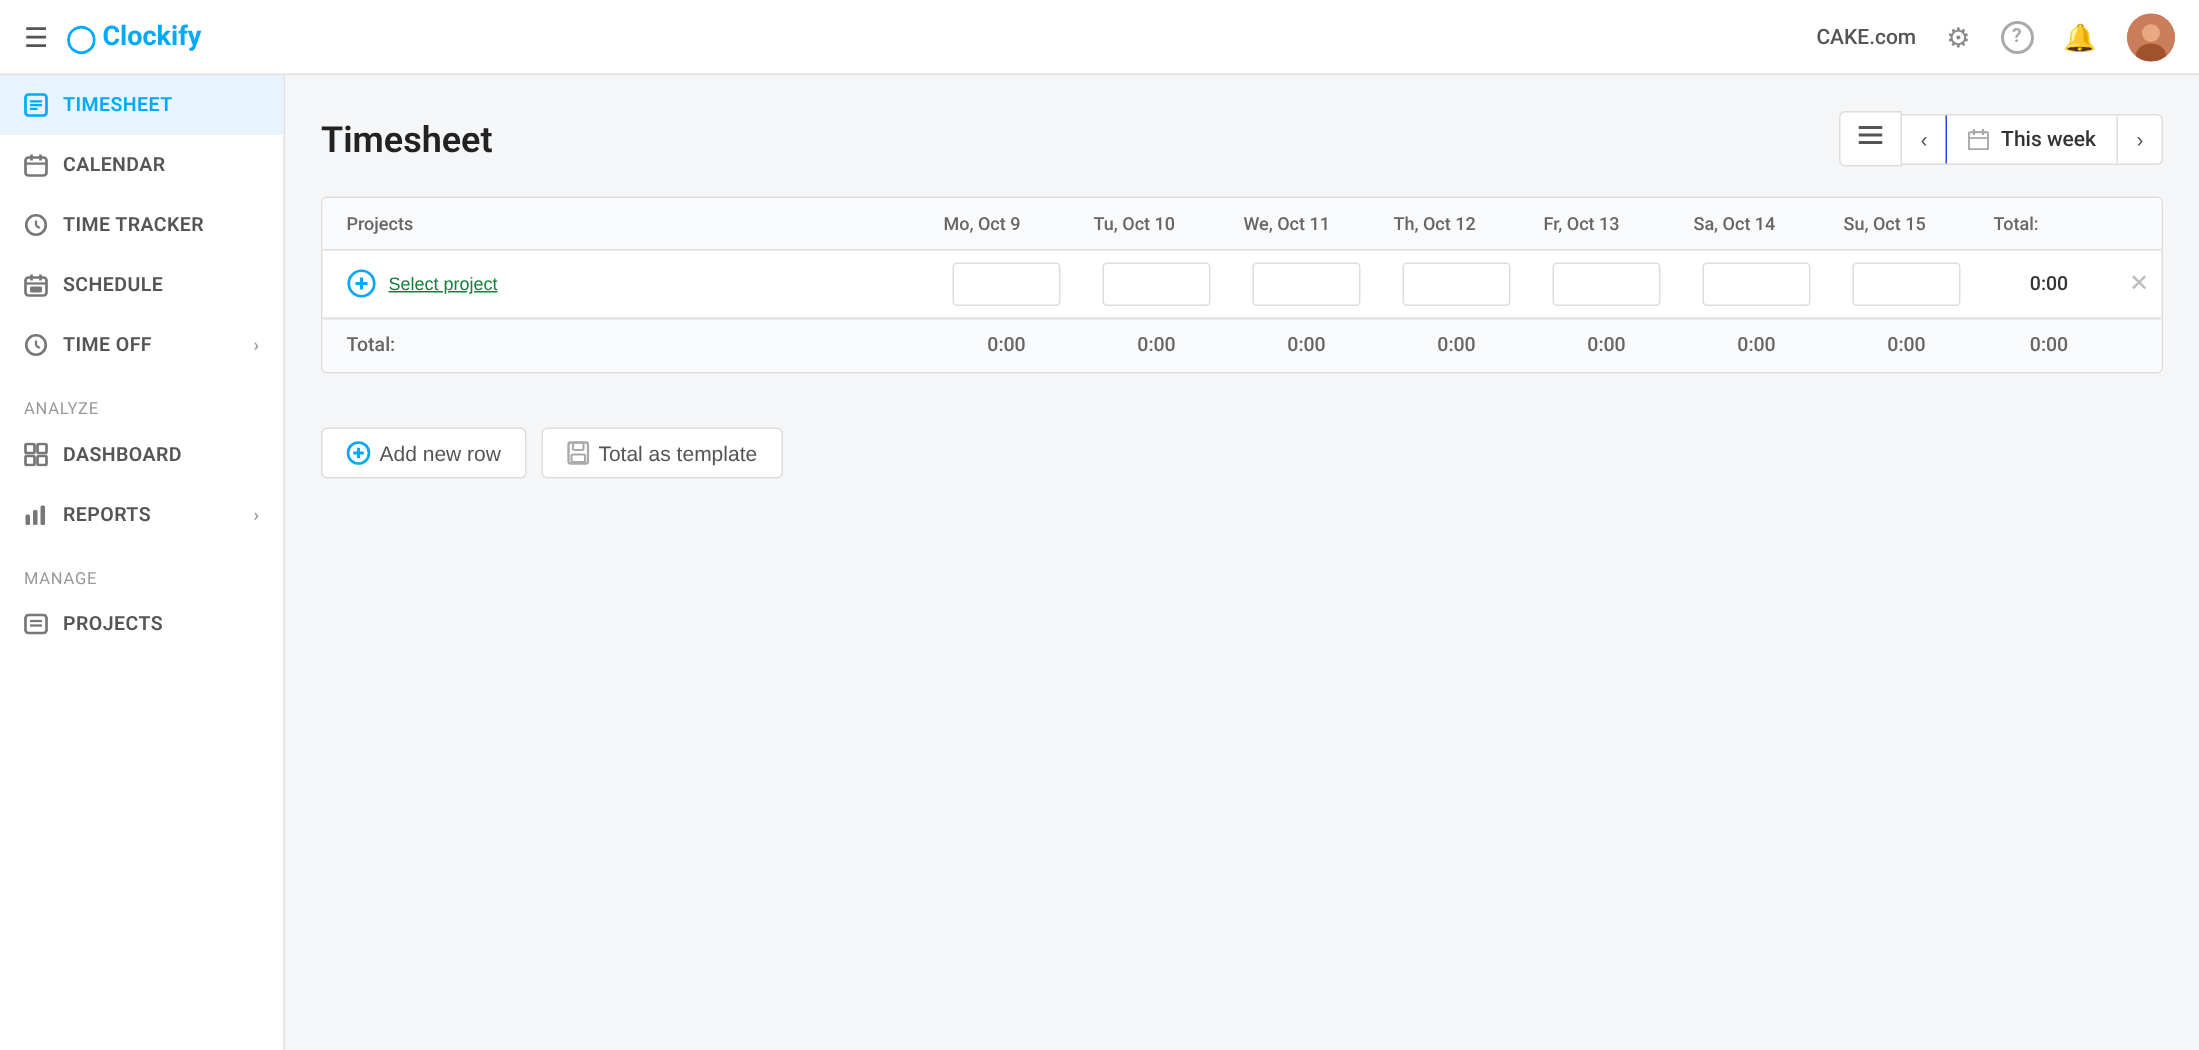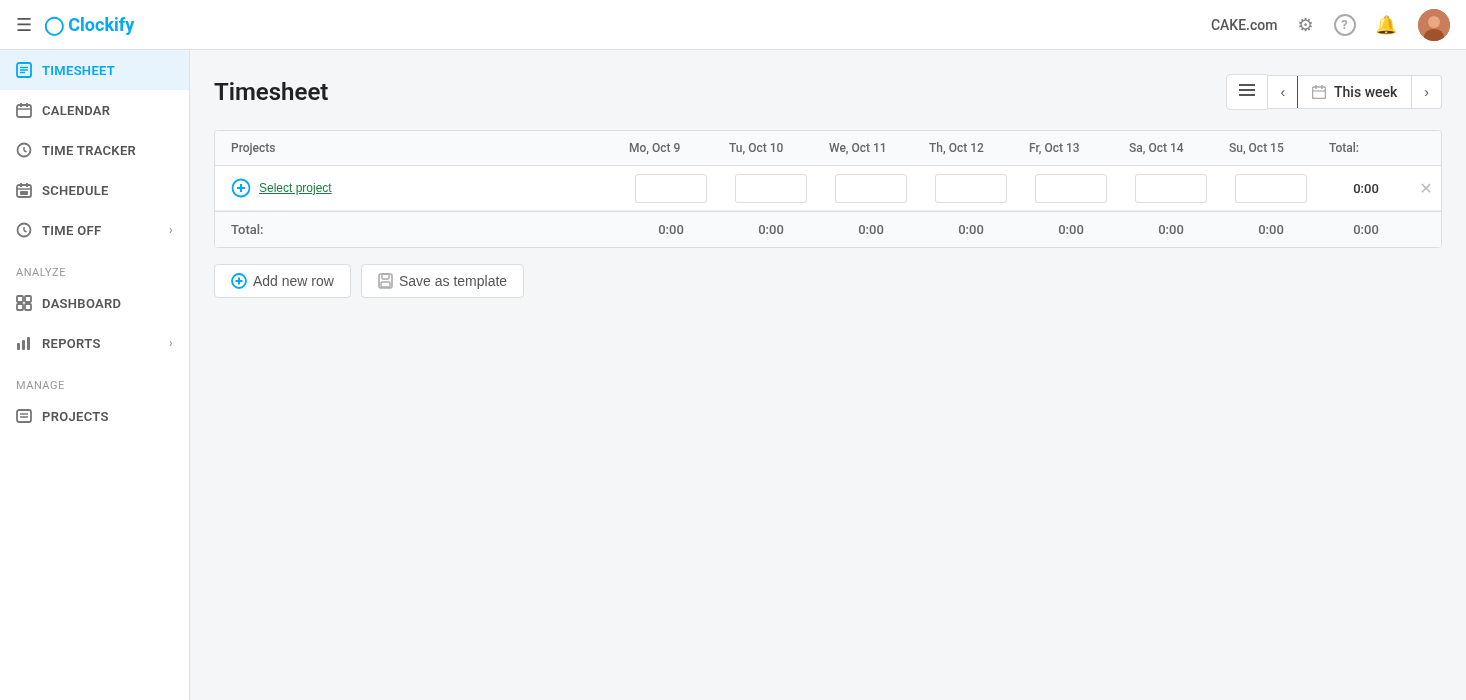--- a/index.html
+++ b/index.html
@@ -227,20 +227,21 @@
       align-items: center;
       gap: 6px;
       background: #fff;
       border: 1px solid #ddd;
       border-radius: 4px;
       padding: 8px 16px;
       font-size: 14px;
       color: #555;
       cursor: pointer;
       font-weight: 500;
+      margin-top: 20px;
     }
     .action-btn .dropdown-arrow { font-size: 10px; color: #777; margin-left: 2px; }
 
     .puzzle-icon, .help-icon, .bell-icon { font-size: 18px; color: #888; cursor: pointer; }
   </style>
 </head>
 <body>
 
 <div class="topbar">
   <div class="topbar-left">
@@ -449,17 +450,17 @@
           <line x1="4.5" y1="8" x2="11.5" y2="8" stroke="#03a9f4" stroke-width="2"></line>
         </svg>
         <span>Add new row</span>
       </button>
       <button class="action-btn">
         <svg width="15" height="16" viewBox="0 0 15 16" fill="none">
           <rect x="1" y="1" width="13" height="14" rx="1.5" stroke="#aaa" stroke-width="1.6"></rect>
           <rect x="4" y="1" width="7" height="5" rx="1" stroke="#aaa" stroke-width="1.4"></rect>
           <rect x="3" y="9" width="9" height="5" rx="1" stroke="#aaa" stroke-width="1.4"></rect>
         </svg>
-        <span>Save as template</span>
+        <span>Total as template</span>
       </button>
     </div>
   </div>
 </div>
 
 </body></html>

